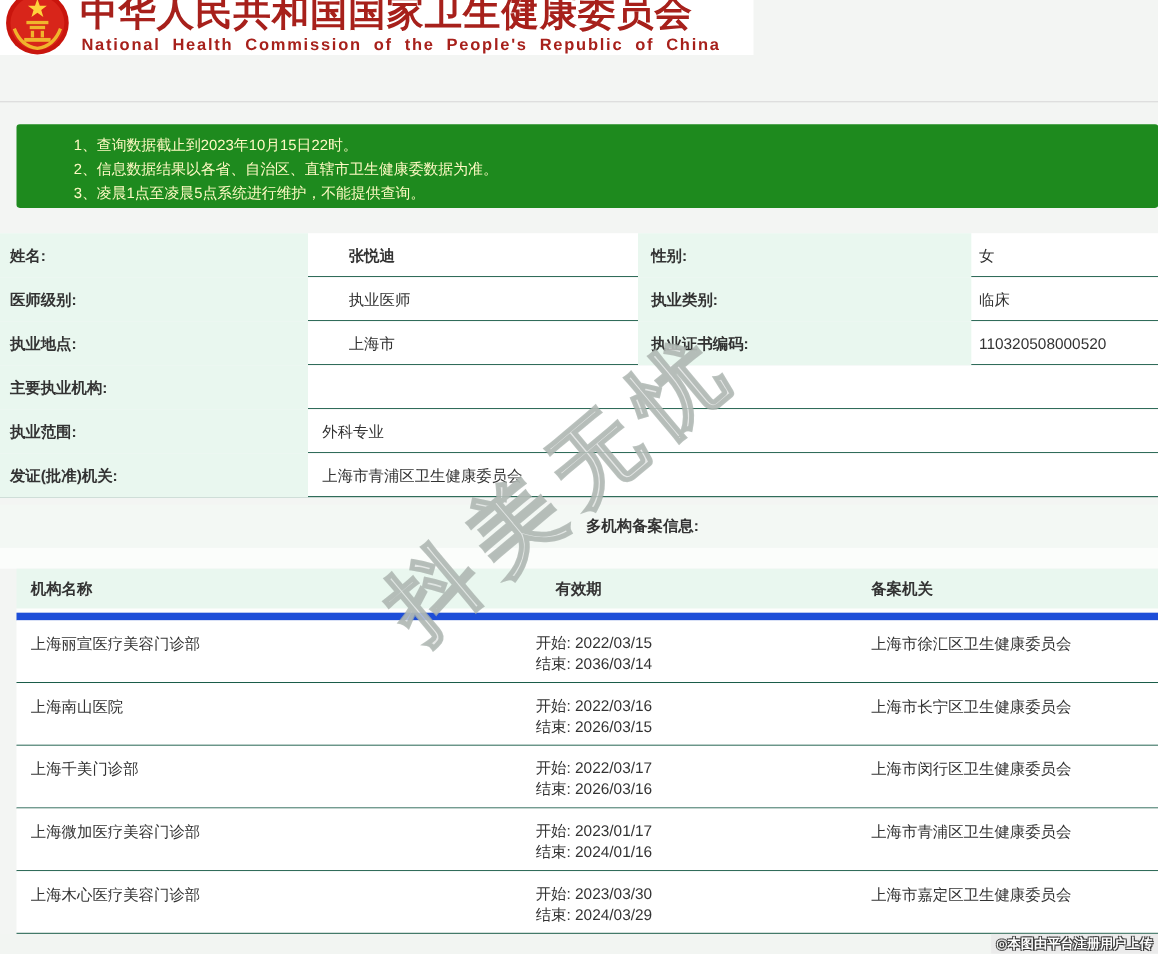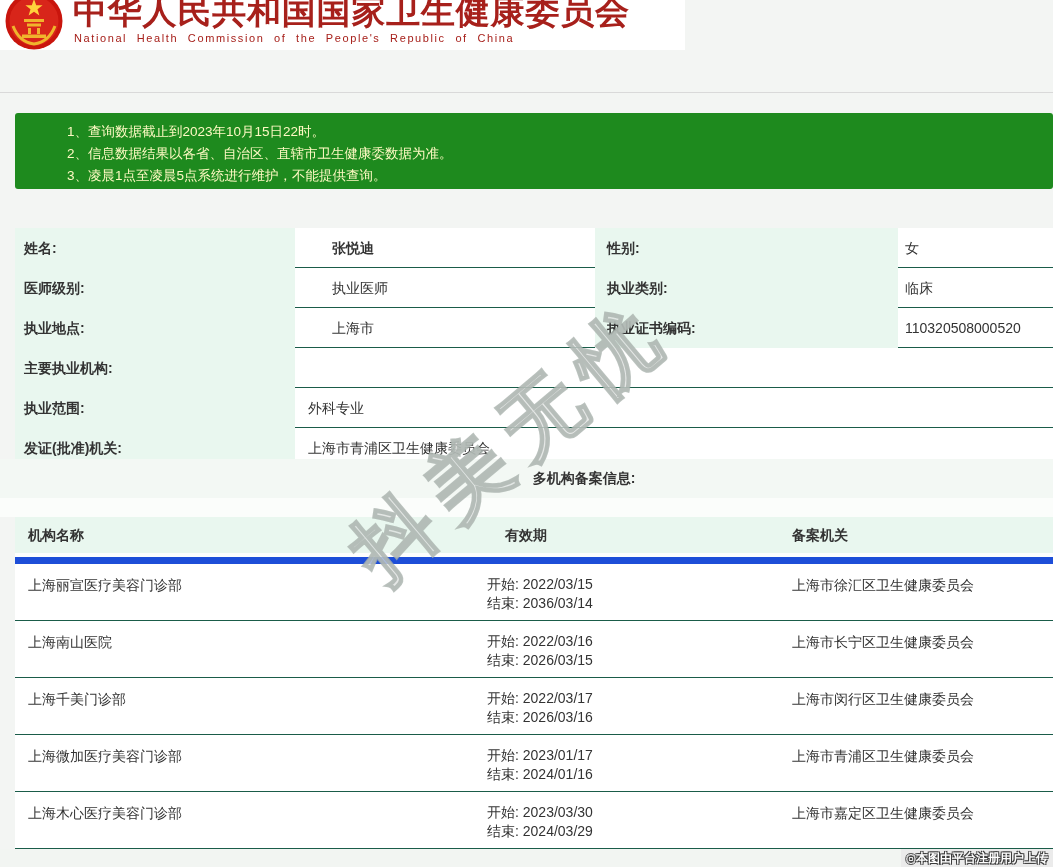--- a/index.html
+++ b/index.html
@@ -4,29 +4,29 @@
 <style>
   * { margin:0; padding:0; box-sizing:border-box; }
   html,body { width:1053px; height:867px; }
   body { position:relative; background:#f3f5f3; font-family:"Liberation Sans","DejaVu Sans",sans-serif; color:#333; overflow:hidden; }
   #page { position:relative; width:1053px; height:867px; overflow:hidden; }
 
   
   .header-card { position:absolute; left:0; top:0; width:685px; height:50px; background:#fff; overflow:hidden; }
   .emblem { position:absolute; left:5px; top:-8px; width:58px; height:58px; }
   .title-cn { position:absolute; left:73px; top:-11px; font-size:34px; font-weight:bold; color:#a7201b; letter-spacing:0.8px; white-space:nowrap; }
-  .title-en { position:absolute; left:74px; top:32px; font-size:11px; font-weight:normal; color:#a7201b; letter-spacing:1.6px; word-spacing:5px; white-space:nowrap; }
+  .title-en { position:absolute; left:74px; top:32px; font-size:15px; font-weight:bold; color:#a7201b; letter-spacing:1.6px; word-spacing:5px; white-space:nowrap; }
   .top-divider { position:absolute; left:0; top:92px; width:1053px; height:1px; background:#d9d9d9; }
 
   
   .notice { position:absolute; left:15px; top:113px; width:1038px; height:76px; background:#1e8a1e; border-radius:3px; padding:8px 10px 0 52px; }
   .notice div { color:#fef9c3; font-size:13.5px; line-height:22px; white-space:nowrap; }
 
   
-  .doc-table { position:absolute; left:0; top:228px; width:1053px;padding-left:15px; }
+  .doc-table { position:absolute; left:0; top:212px; width:1053px; }
   .doc-row { position:relative; height:40px; background:#fff; border-bottom:1px solid #1a5c49; }
   .doc-row > div { position:absolute; top:0; height:40px; line-height:40px; font-size:14px; white-space:nowrap; overflow:hidden; }
   .dl1 { left:0; width:280px; background:#e9f7ef; padding-left:9px; font-weight:bold; }
   .dv1 { left:280px; width:300px; padding-left:13px;margin-left:24px; }
   .dl2 { left:580px; width:303px; background:#e9f7ef; padding-left:12px; font-weight:bold; }
   .dv2 { left:883px; right:0; padding-left:7px; }
   .dv-full { left:280px; right:0; padding-left:13px; }
   .strong { font-weight:bold; }
 
   

